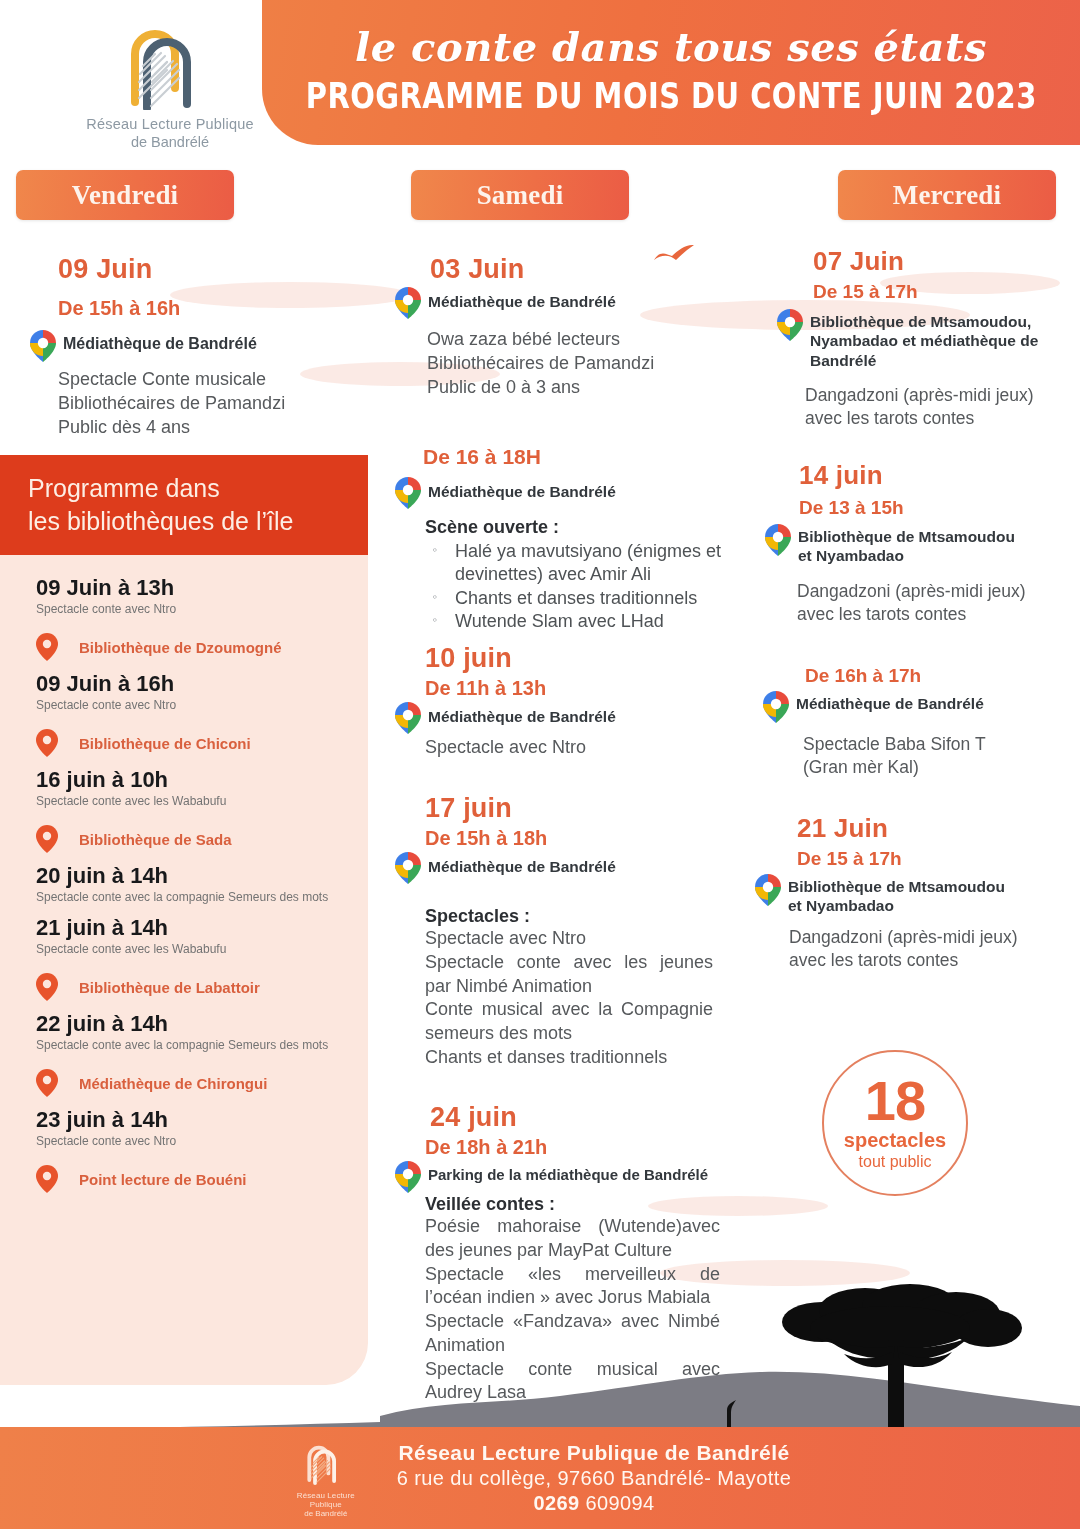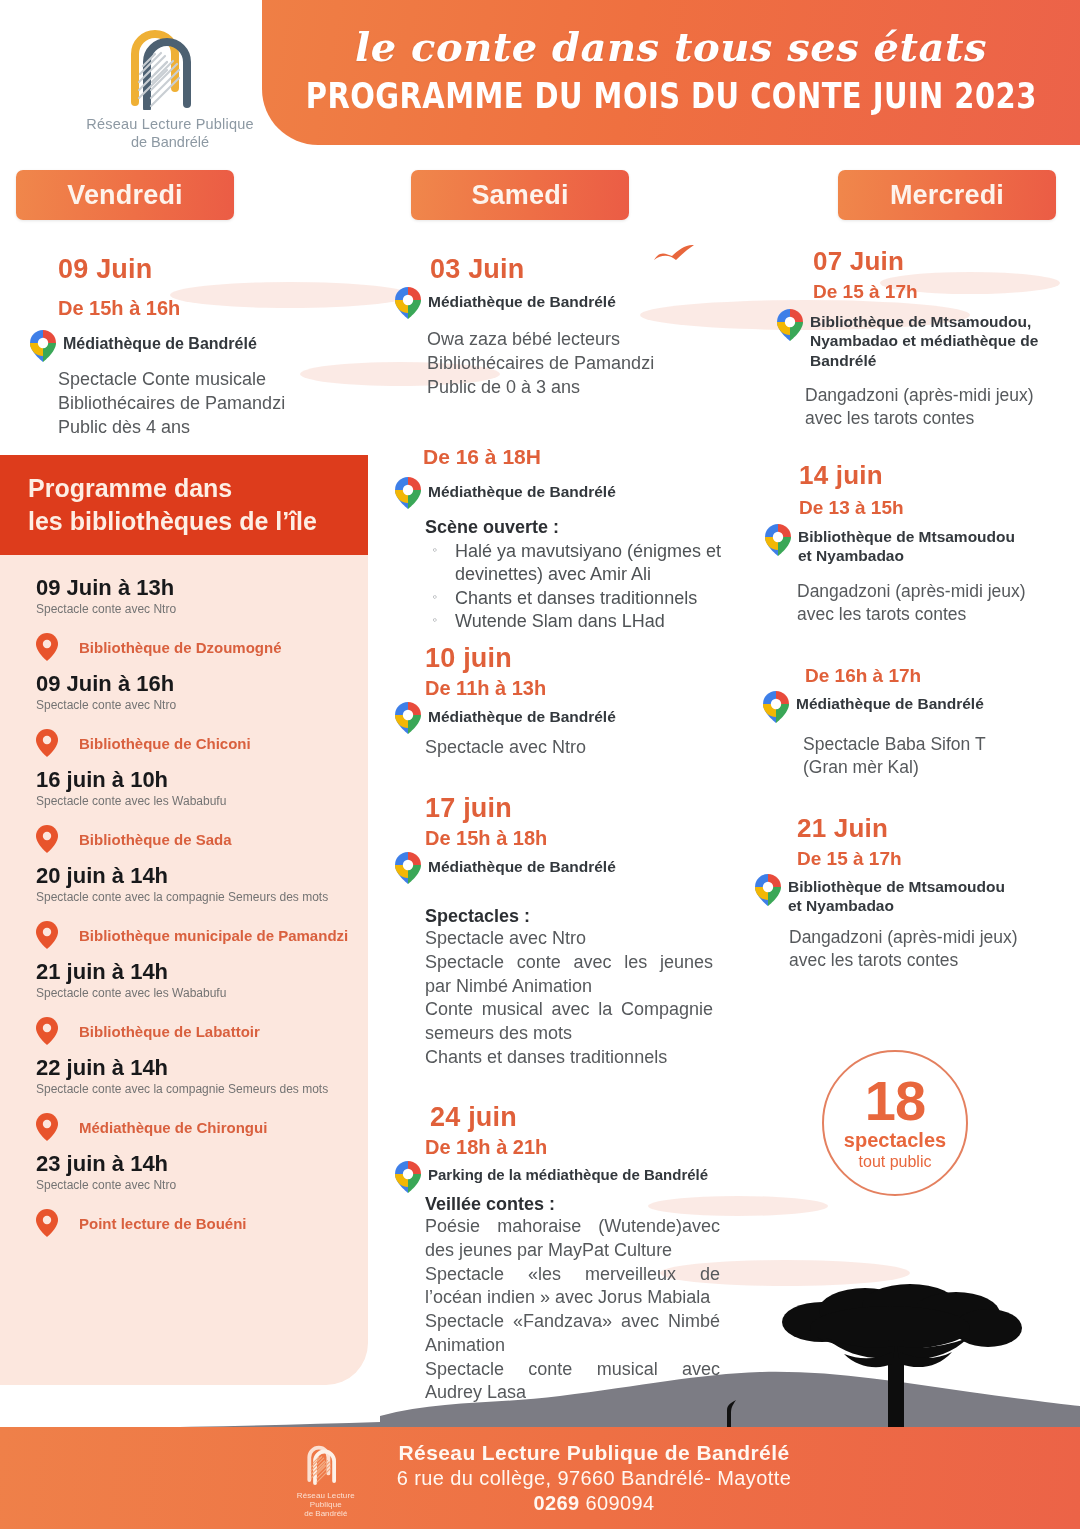--- a/index.html
+++ b/index.html
@@ -61,20 +61,21 @@
     transform: scaleX(.92);
   }
 
   
   .day-tab {
     position: absolute; height: 50px;
     background: linear-gradient(95deg, #f0874b 0%, #ee6f46 55%, #eb5c45 100%);
     border-radius: 7px;
     display: flex; align-items: center; justify-content: center;
     box-shadow: 0 1px 3px rgba(0,0,0,.10);
+    font-family: Liberation Serif, serif;
   }
   .day-tab span {
     color: #fdf3ec; font-size: 27px; font-weight: bold;
     letter-spacing: .2px;
   }
   #tab-0 { left: 16px;  top: 170px; width: 218px; }
   #tab-1 { left: 411px; top: 170px; width: 218px; }
   #tab-2 { left: 838px; top: 170px; width: 218px; }
 
   
@@ -106,21 +107,21 @@
   #c0-desc  { position:absolute; left: 58px;  top: 128px; font-size: 18px; width: 310px; }
 
   
   .red-banner {
     position: absolute; left: 0; top: 455px; width: 368px; height: 100px;
     background: #dd3c1c;
     display: flex; flex-direction: column; justify-content: center;
     padding-left: 28px;
   }
   .red-banner div {
-    color: #fdeee4; font-size: 25px; font-weight: bold; line-height: 1.32;
+    color: #fdeee4; font-size: 25px; font-weight: normal; line-height: 1.32;
   }
   .pink-panel {
     position: absolute; left: 0; top: 555px; width: 368px; height: 830px;
     background: #fce7de;
     border-bottom-right-radius: 42px;
   }
 
   .lib-list { position: absolute; left: 36px; top: 20px; width: 325px; }
   .lib-item { margin-bottom: 10px; }
   .lib-date { font-size: 22px; font-weight: bold; color: #18191b; line-height: 1.2; }
@@ -288,27 +289,20 @@
               <path d="M11 0 A11 11 0 0 0 0 11 C0 19 11 28 11 28 C11 28 22 19 22 11 A11 11 0 0 0 11 0 Z" fill="#e8542c"></path>
               <circle cx="11" cy="11" r="4.2" fill="#fce7de"></circle>
             </svg>
           <span>Bibliothèque de Sada</span>
         </div>
       </div>
 
       <div class="lib-item">
         <div class="lib-date">20 juin à 14h</div>
         <div class="lib-desc">Spectacle conte avec la compagnie Semeurs des mots</div>
-        <div class="lib-venue">
-          <svg width="22" height="28" viewBox="0 0 22 28">
-              <path d="M11 0 A11 11 0 0 0 0 11 C0 19 11 28 11 28 C11 28 22 19 22 11 A11 11 0 0 0 11 0 Z" fill="#e8542c"></path>
-              <circle cx="11" cy="11" r="4.2" fill="#fce7de"></circle>
-            </svg>
-          <span>Bibliothèque municipale de Pamandzi</span>
-        </div>
       </div>
 
       <div class="lib-item">
         <div class="lib-date">21 juin à 14h</div>
         <div class="lib-desc">Spectacle conte avec les Wababufu</div>
         <div class="lib-venue">
           <svg width="22" height="28" viewBox="0 0 22 28">
               <path d="M11 0 A11 11 0 0 0 0 11 C0 19 11 28 11 28 C11 28 22 19 22 11 A11 11 0 0 0 11 0 Z" fill="#e8542c"></path>
               <circle cx="11" cy="11" r="4.2" fill="#fce7de"></circle>
             </svg>
@@ -379,21 +373,21 @@
         <div class="bullet-row">
           <div class="bullet-dot">◦</div>
           <div>Halé ya mavutsiyano (énigmes et devinettes) avec Amir Ali</div>
         </div>
         <div class="bullet-row">
           <div class="bullet-dot">◦</div>
           <div>Chants et danses traditionnels</div>
         </div>
         <div class="bullet-row">
           <div class="bullet-dot">◦</div>
-          <div>Wutende Slam dans LHad</div>
+          <div>Wutende Slam avec LHad</div>
         </div>
       </div>
     </div>
 
     <div class="blk" style="top:403px;left:0;">
       <div class="date-h c1-date" style="margin-left:30px">10 juin</div>
       <div class="time-h c1-time" style="margin-left:30px;margin-top:3px">De 11h à 13h</div>
       <div class="venue-row c1-venue" style="margin-top:2px">
         <svg class="pin" width="26" height="32" viewBox="0 0 26 32">
           <path d="M13 0 A13 13 0 0 0 0 13 C0 22 13 32 13 32 Z" fill="#3e7fe8"></path>

